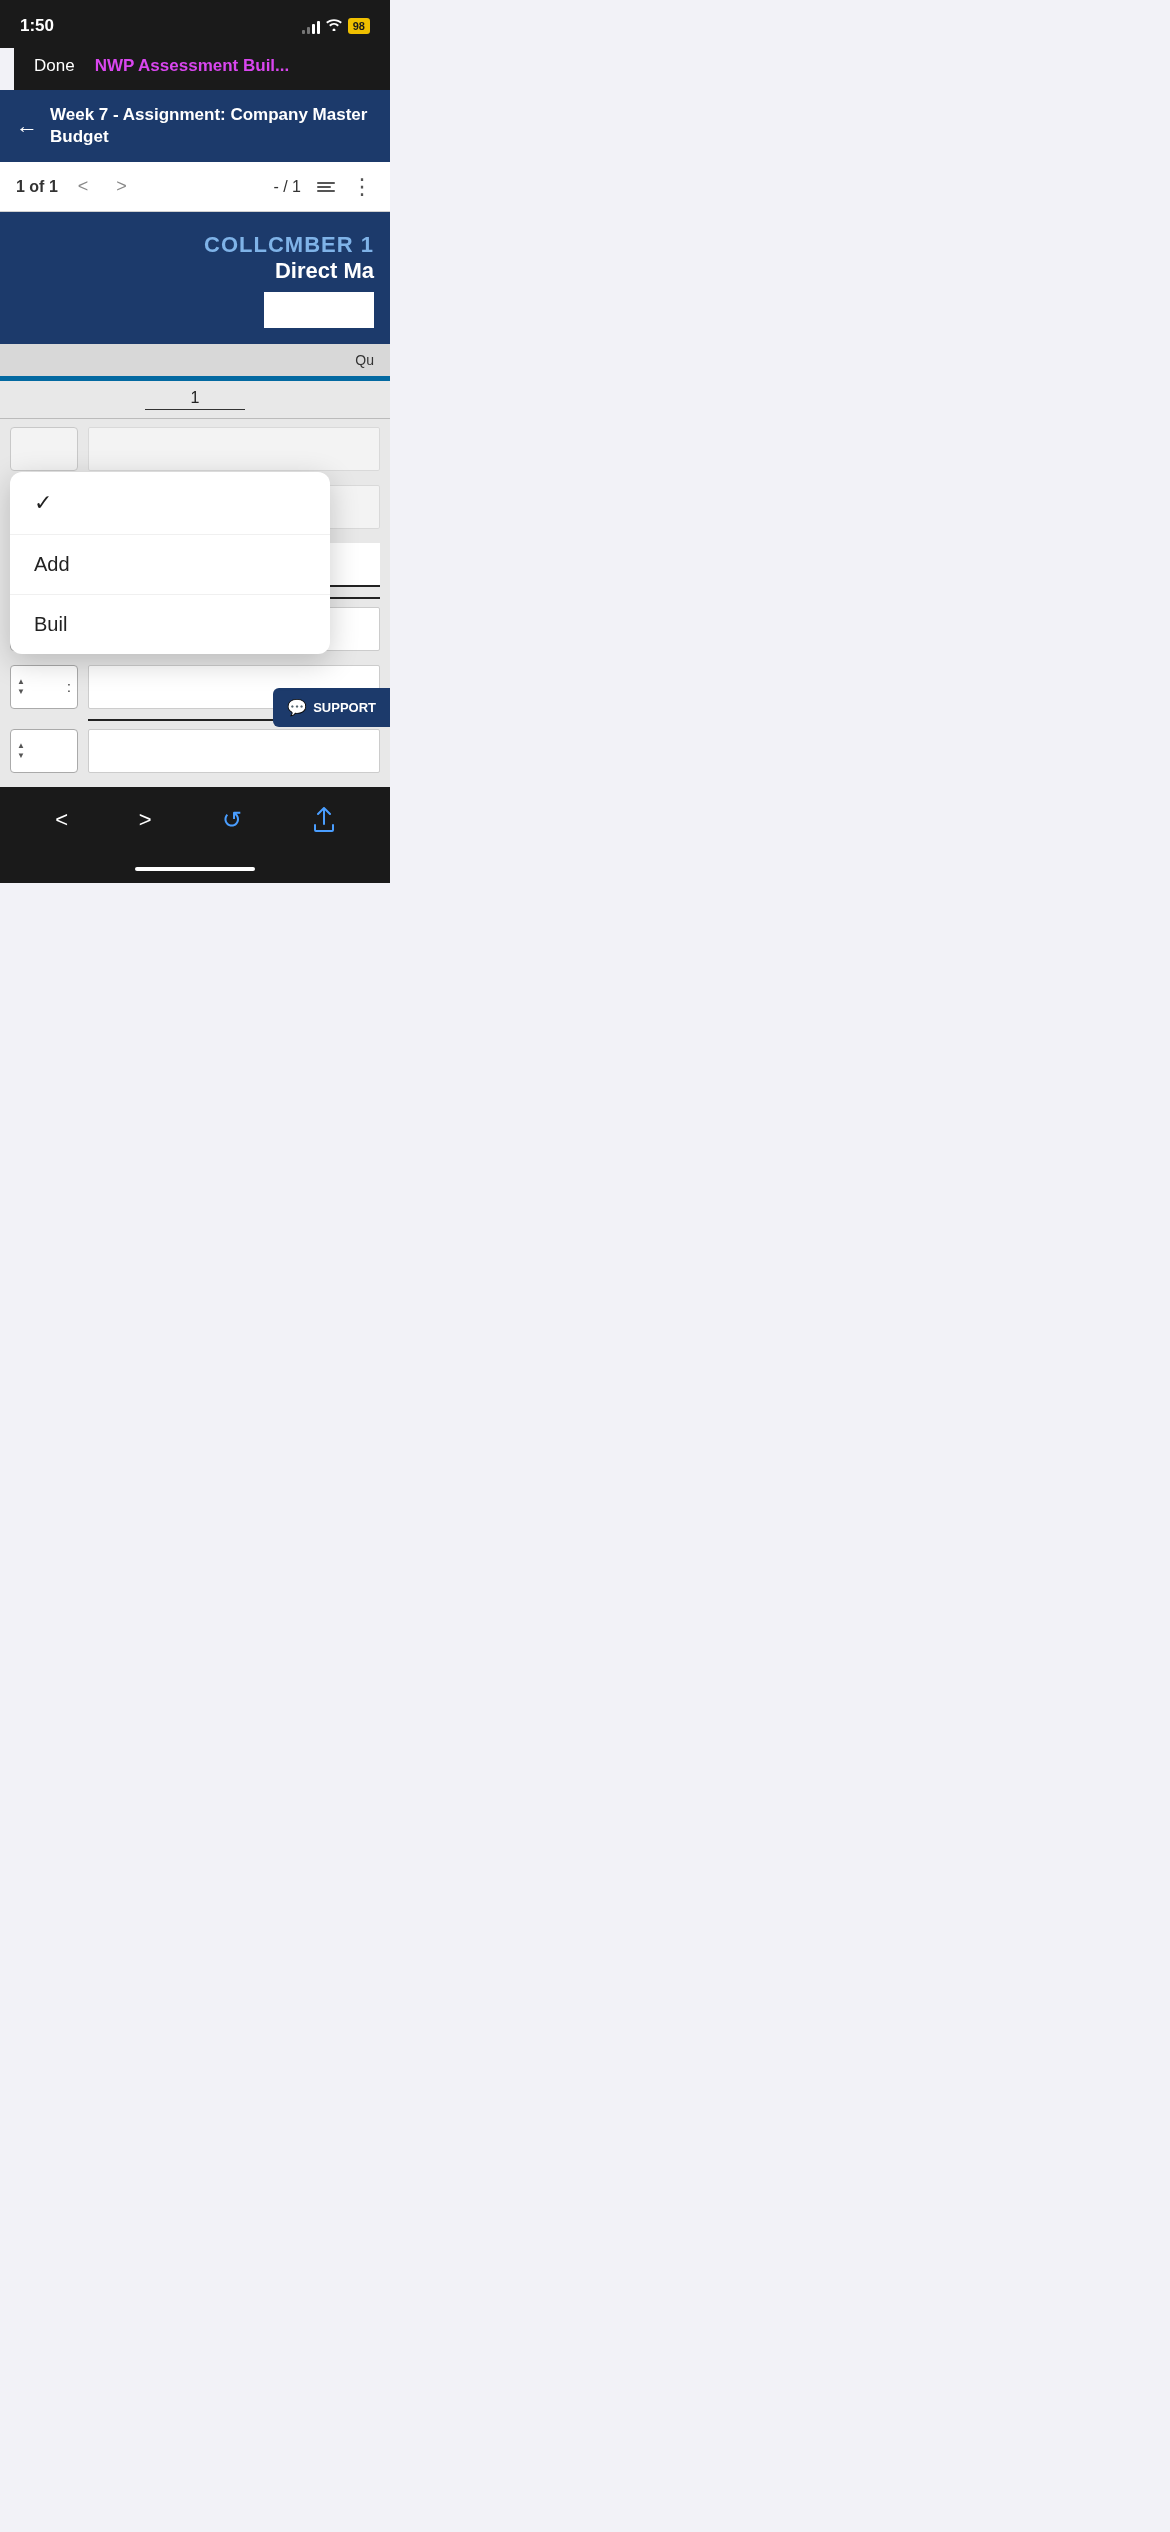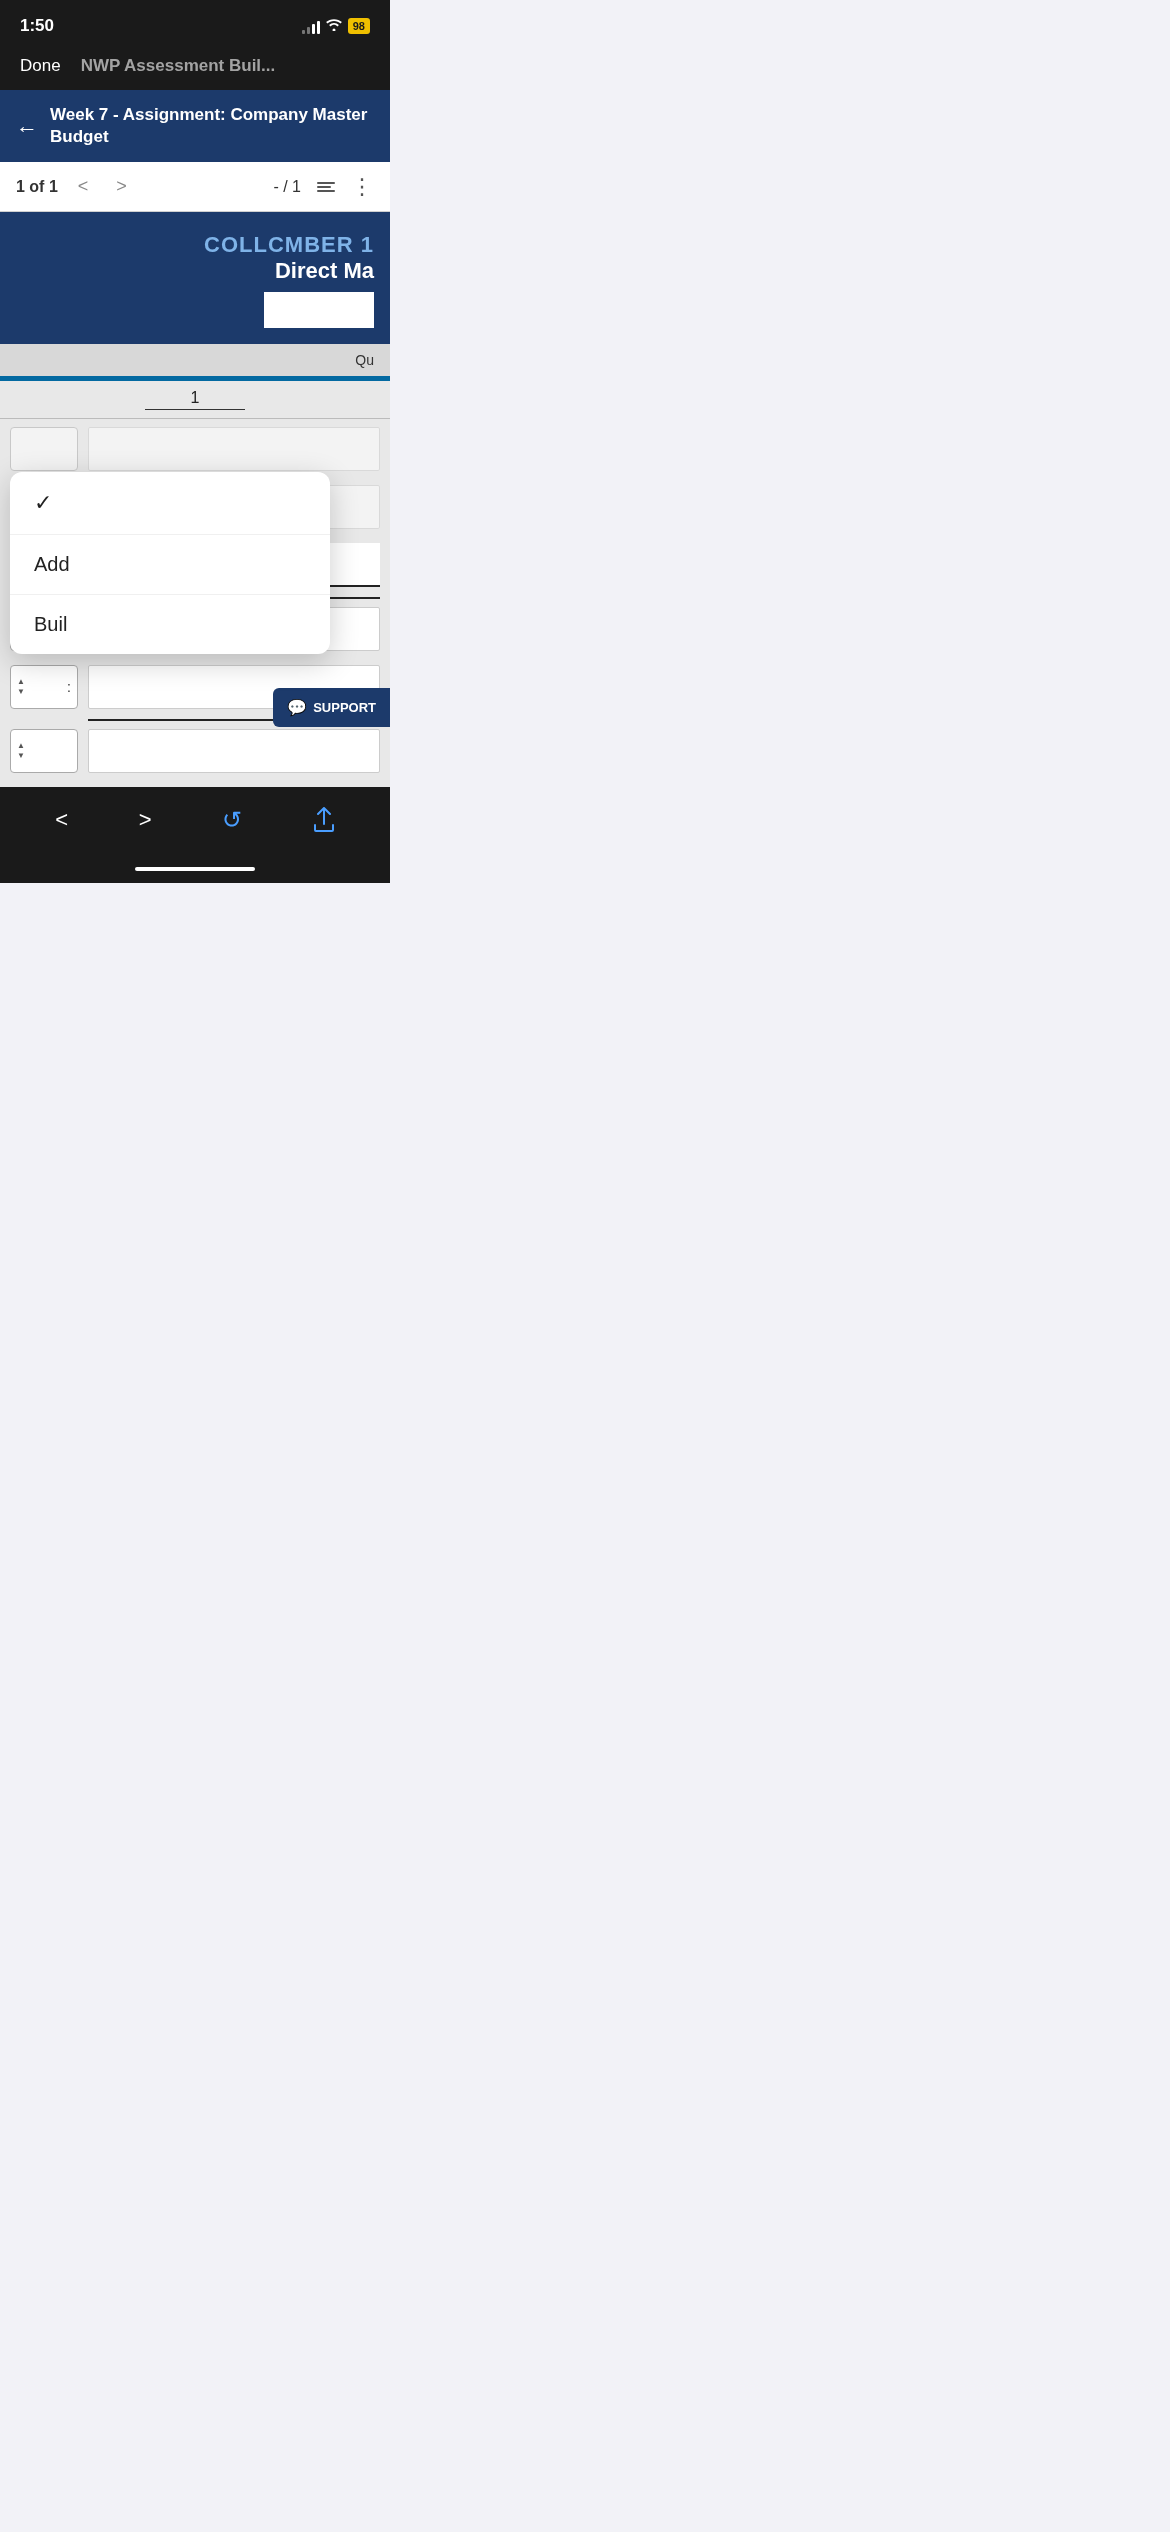--- a/index.html
+++ b/index.html
@@ -58,31 +58,32 @@
       padding: 2px 5px;
       border-radius: 3px;
     }
 
     
     .top-nav {
       background: #1a1a1a;
       display: flex;
       align-items: center;
       padding: 8px 20px 14px;
+      margin-left: 14px;
     }
     .done-btn {
       color: white;
       font-size: 17px;
       font-weight: 400;
       background: none;
       border: none;
       cursor: pointer;
     }
     .nav-title {
-      color: #a3a3a3;
+      color: #d946ef;
       font-size: 17px;
       font-weight: 600;
       margin-left: 20px;
       flex: 1;
       white-space: nowrap;
       overflow: hidden;
       text-overflow: ellipsis;
     }
 
     

